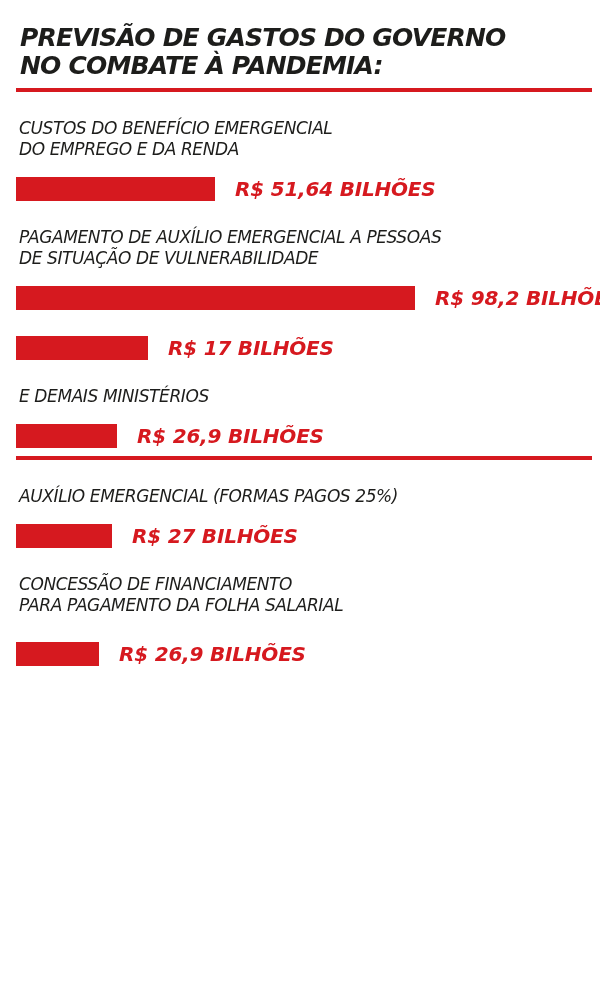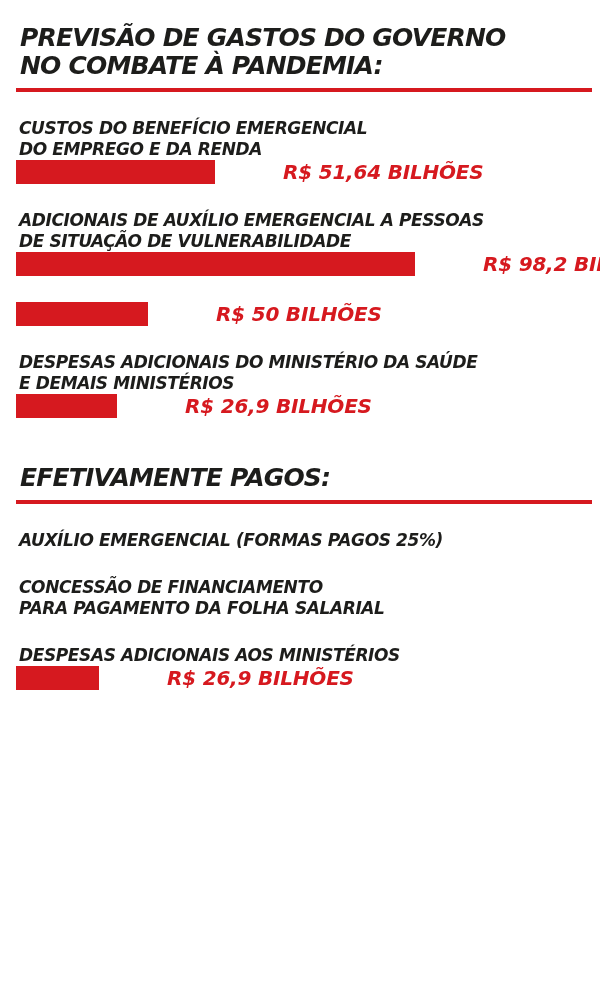--- a/index.html
+++ b/index.html
@@ -33,33 +33,32 @@
   .rule {
     height: 4px;
     background: var(--red);
     margin-top: 8px;
     width: 576px;
   }
   .rows { }
   .row { margin-top: 26px; }
   .row-label {
     font-style: italic;
-    font-weight: bold;
+    font-weight: normal;
     font-size: 17px;
     line-height: 21px;
     letter-spacing: -0.4px;
     color: var(--ink);
     padding-left: 3px;
   }
   .row-label .label-line { display: block; white-space: nowrap; }
   .bar-line {
     display: flex;
     align-items: center;
-    margin-top: 0;
-    gap: 48px;
+    margin-top: 17px;
   }
   .bar {
     height: 24px;
     background: var(--red);
     flex: 0 0 auto;
   }
   .value {
     font-style: italic;
     font-weight: bold;
     font-size: 20px;
@@ -87,71 +86,68 @@
           <span class="label-line">CUSTOS DO BENEFÍCIO EMERGENCIAL</span>
           <span class="label-line">DO EMPREGO E DA RENDA</span>
         </div>
     <div class="bar-line">
       <div class="bar" style="width: 199px;"></div>
       <div class="value">R$ 51,64 BILHÕES</div>
     </div>
   </div>
       <div class="row">
     <div class="row-label">
-          <span class="label-line">ADICIONAIS DE AUXÍLIO EMERGENCIAL A PESSOAS</span>
+          <span class="label-line">PAGAMENTO DE AUXÍLIO EMERGENCIAL A PESSOAS</span>
           <span class="label-line">DE SITUAÇÃO DE VULNERABILIDADE</span>
         </div>
     <div class="bar-line">
       <div class="bar" style="width: 399px;"></div>
       <div class="value">R$ 98,2 BILHÕES</div>
     </div>
   </div>
       <div class="row">
   </div>
       <div class="row">
     <div class="row-label">
         </div>
     <div class="bar-line">
       <div class="bar" style="width: 132px;"></div>
-      <div class="value">R$ 50 BILHÕES</div>
+      <div class="value">R$ 17 BILHÕES</div>
     </div>
   </div>
       <div class="row">
     <div class="row-label">
-          <span class="label-line">DESPESAS ADICIONAIS DO MINISTÉRIO DA SAÚDE</span>
           <span class="label-line">E DEMAIS MINISTÉRIOS</span>
         </div>
     <div class="bar-line">
       <div class="bar" style="width: 101px;"></div>
       <div class="value">R$ 26,9 BILHÕES</div>
     </div>
   </div>
     </div>
 
-  <h2 class="section-title second-header">
-      <span class="title-line">EFETIVAMENTE PAGOS:</span>
-    </h2>
   <div class="rule"></div>
 
   <div class="rows">
       <div class="row">
     <div class="row-label">
           <span class="label-line">AUXÍLIO EMERGENCIAL (FORMAS PAGOS 25%)</span>
         </div>
+    <div class="bar-line">
+      <div class="bar" style="width: 96px;"></div>
+      <div class="value">R$ 27 BILHÕES</div>
+    </div>
   </div>
       <div class="row">
     <div class="row-label">
           <span class="label-line">CONCESSÃO DE FINANCIAMENTO</span>
           <span class="label-line">PARA PAGAMENTO DA FOLHA SALARIAL</span>
         </div>
   </div>
       <div class="row">
-    <div class="row-label">
-          <span class="label-line">DESPESAS ADICIONAIS AOS MINISTÉRIOS</span>
-        </div>
     <div class="bar-line">
       <div class="bar" style="width: 83px;"></div>
       <div class="value">R$ 26,9 BILHÕES</div>
     </div>
   </div>
     </div>
 
 </div>
 
 </body></html>

